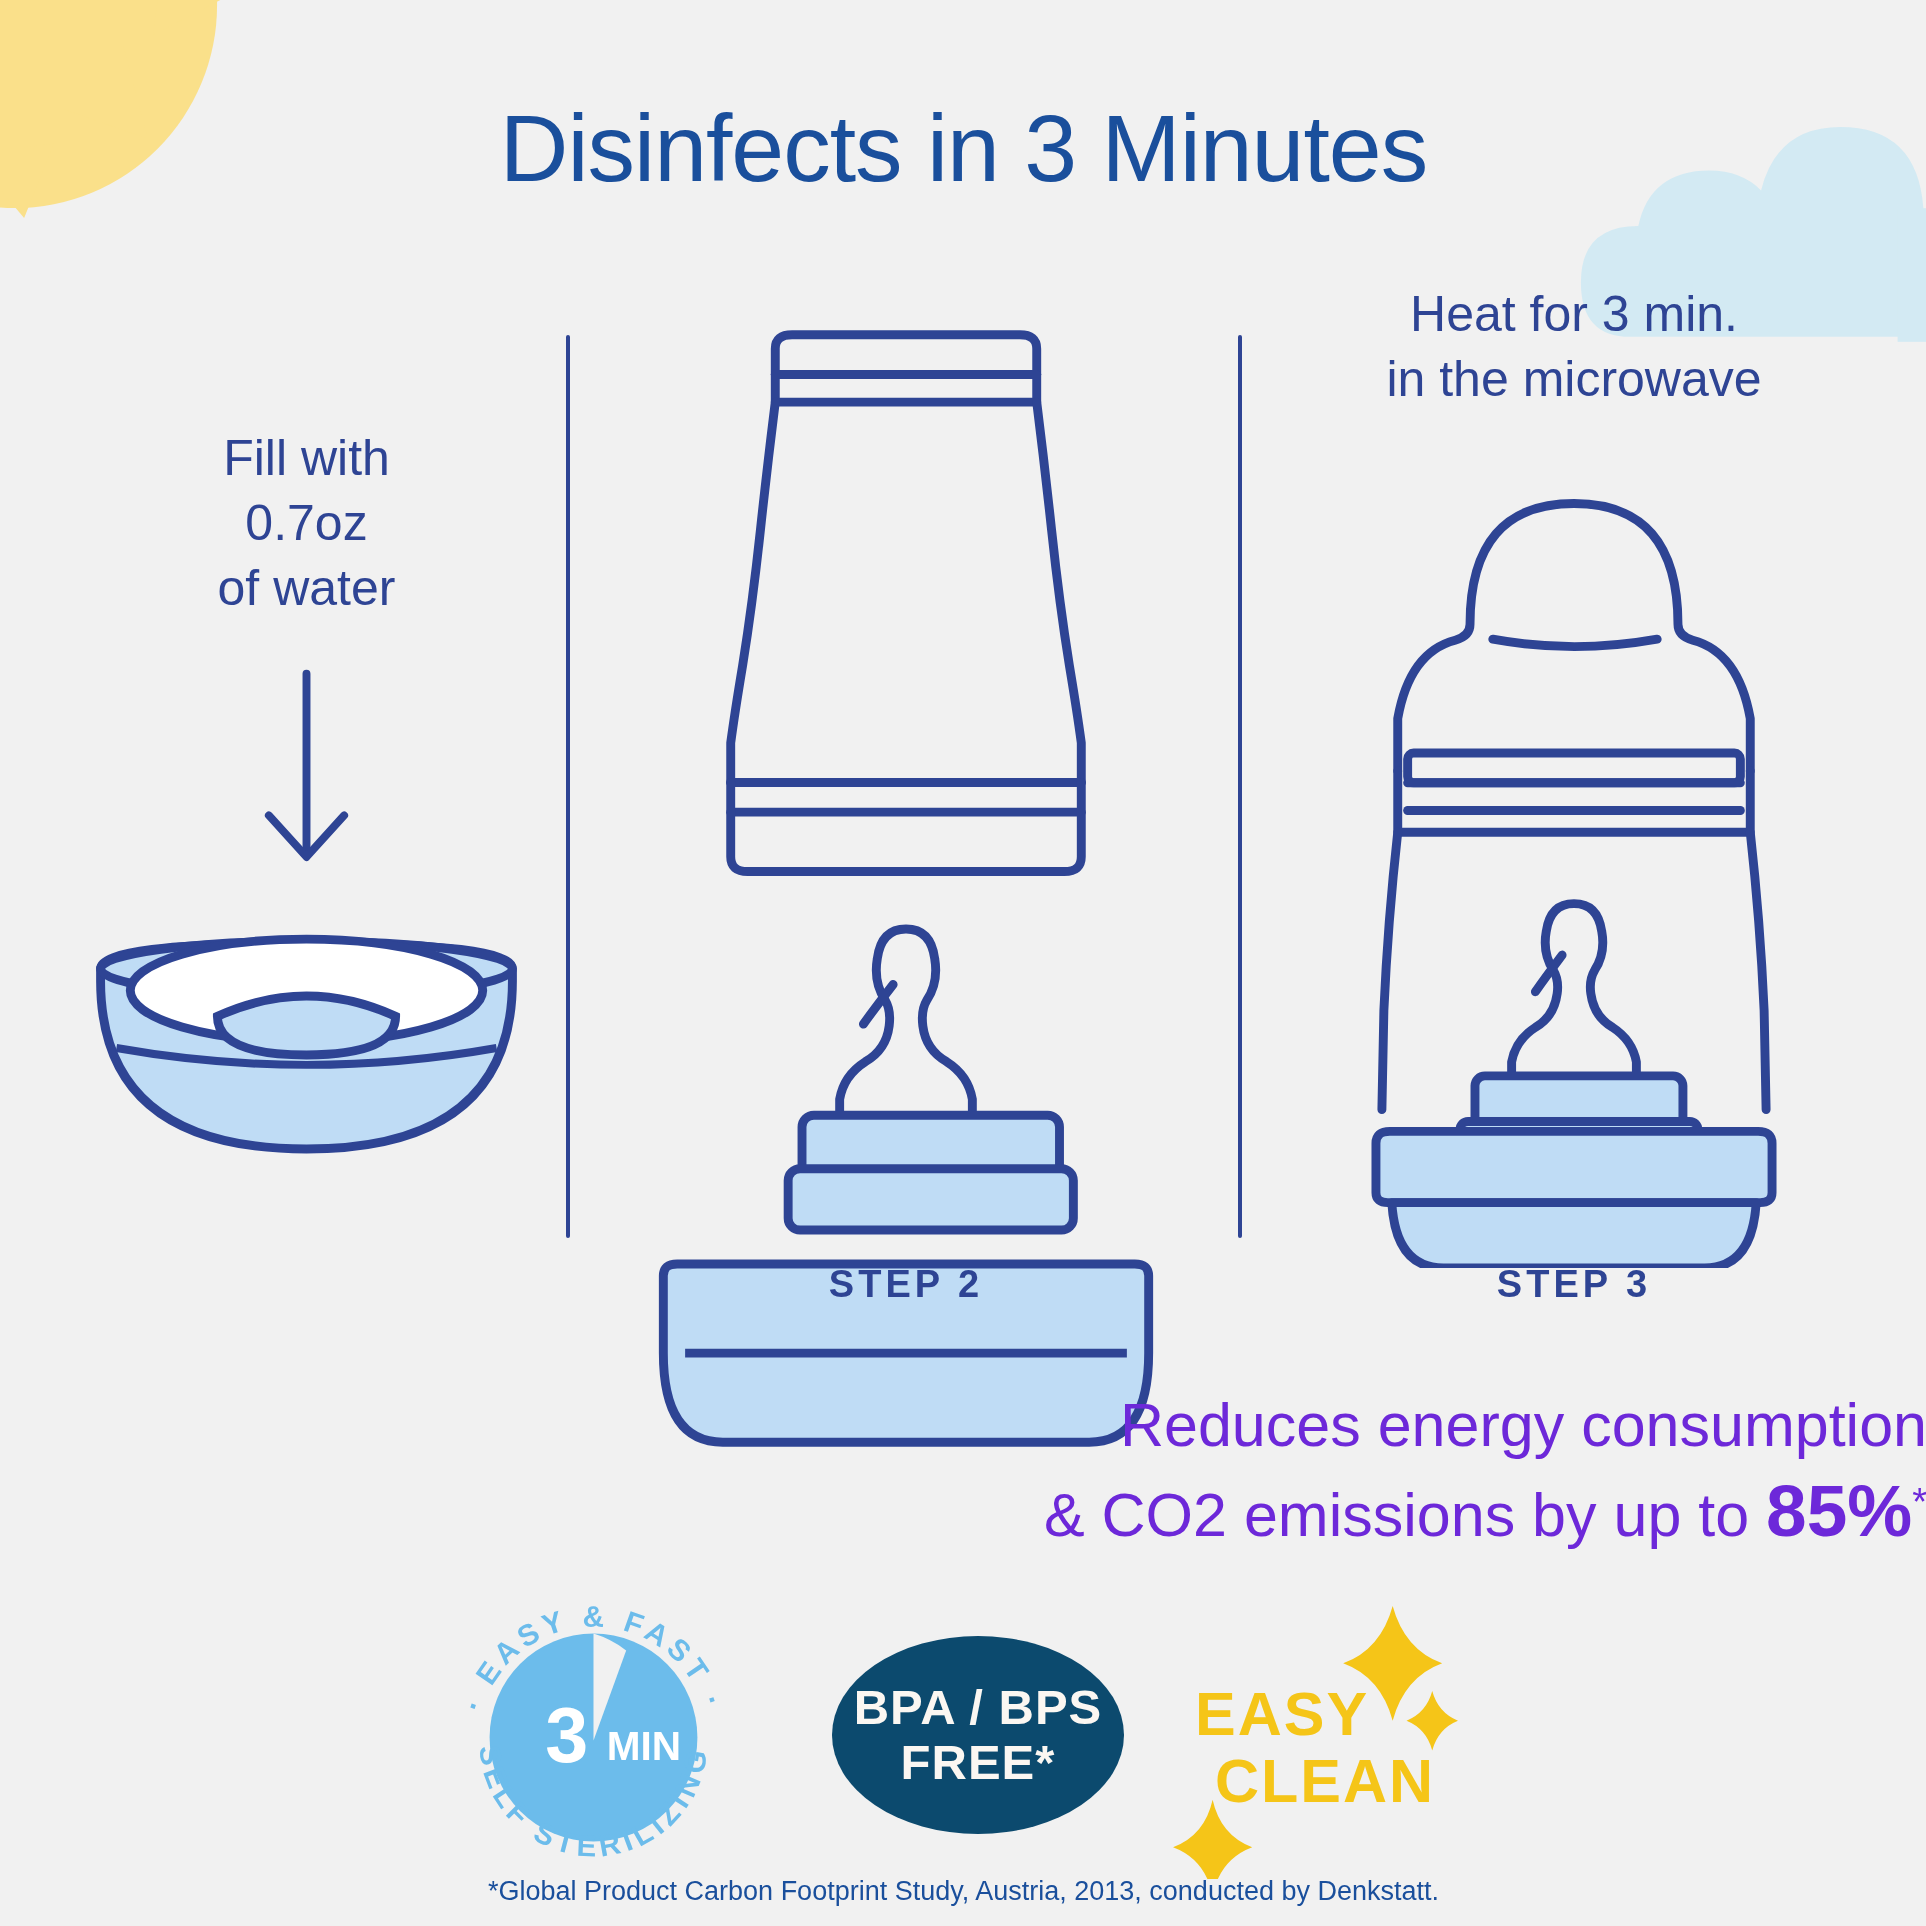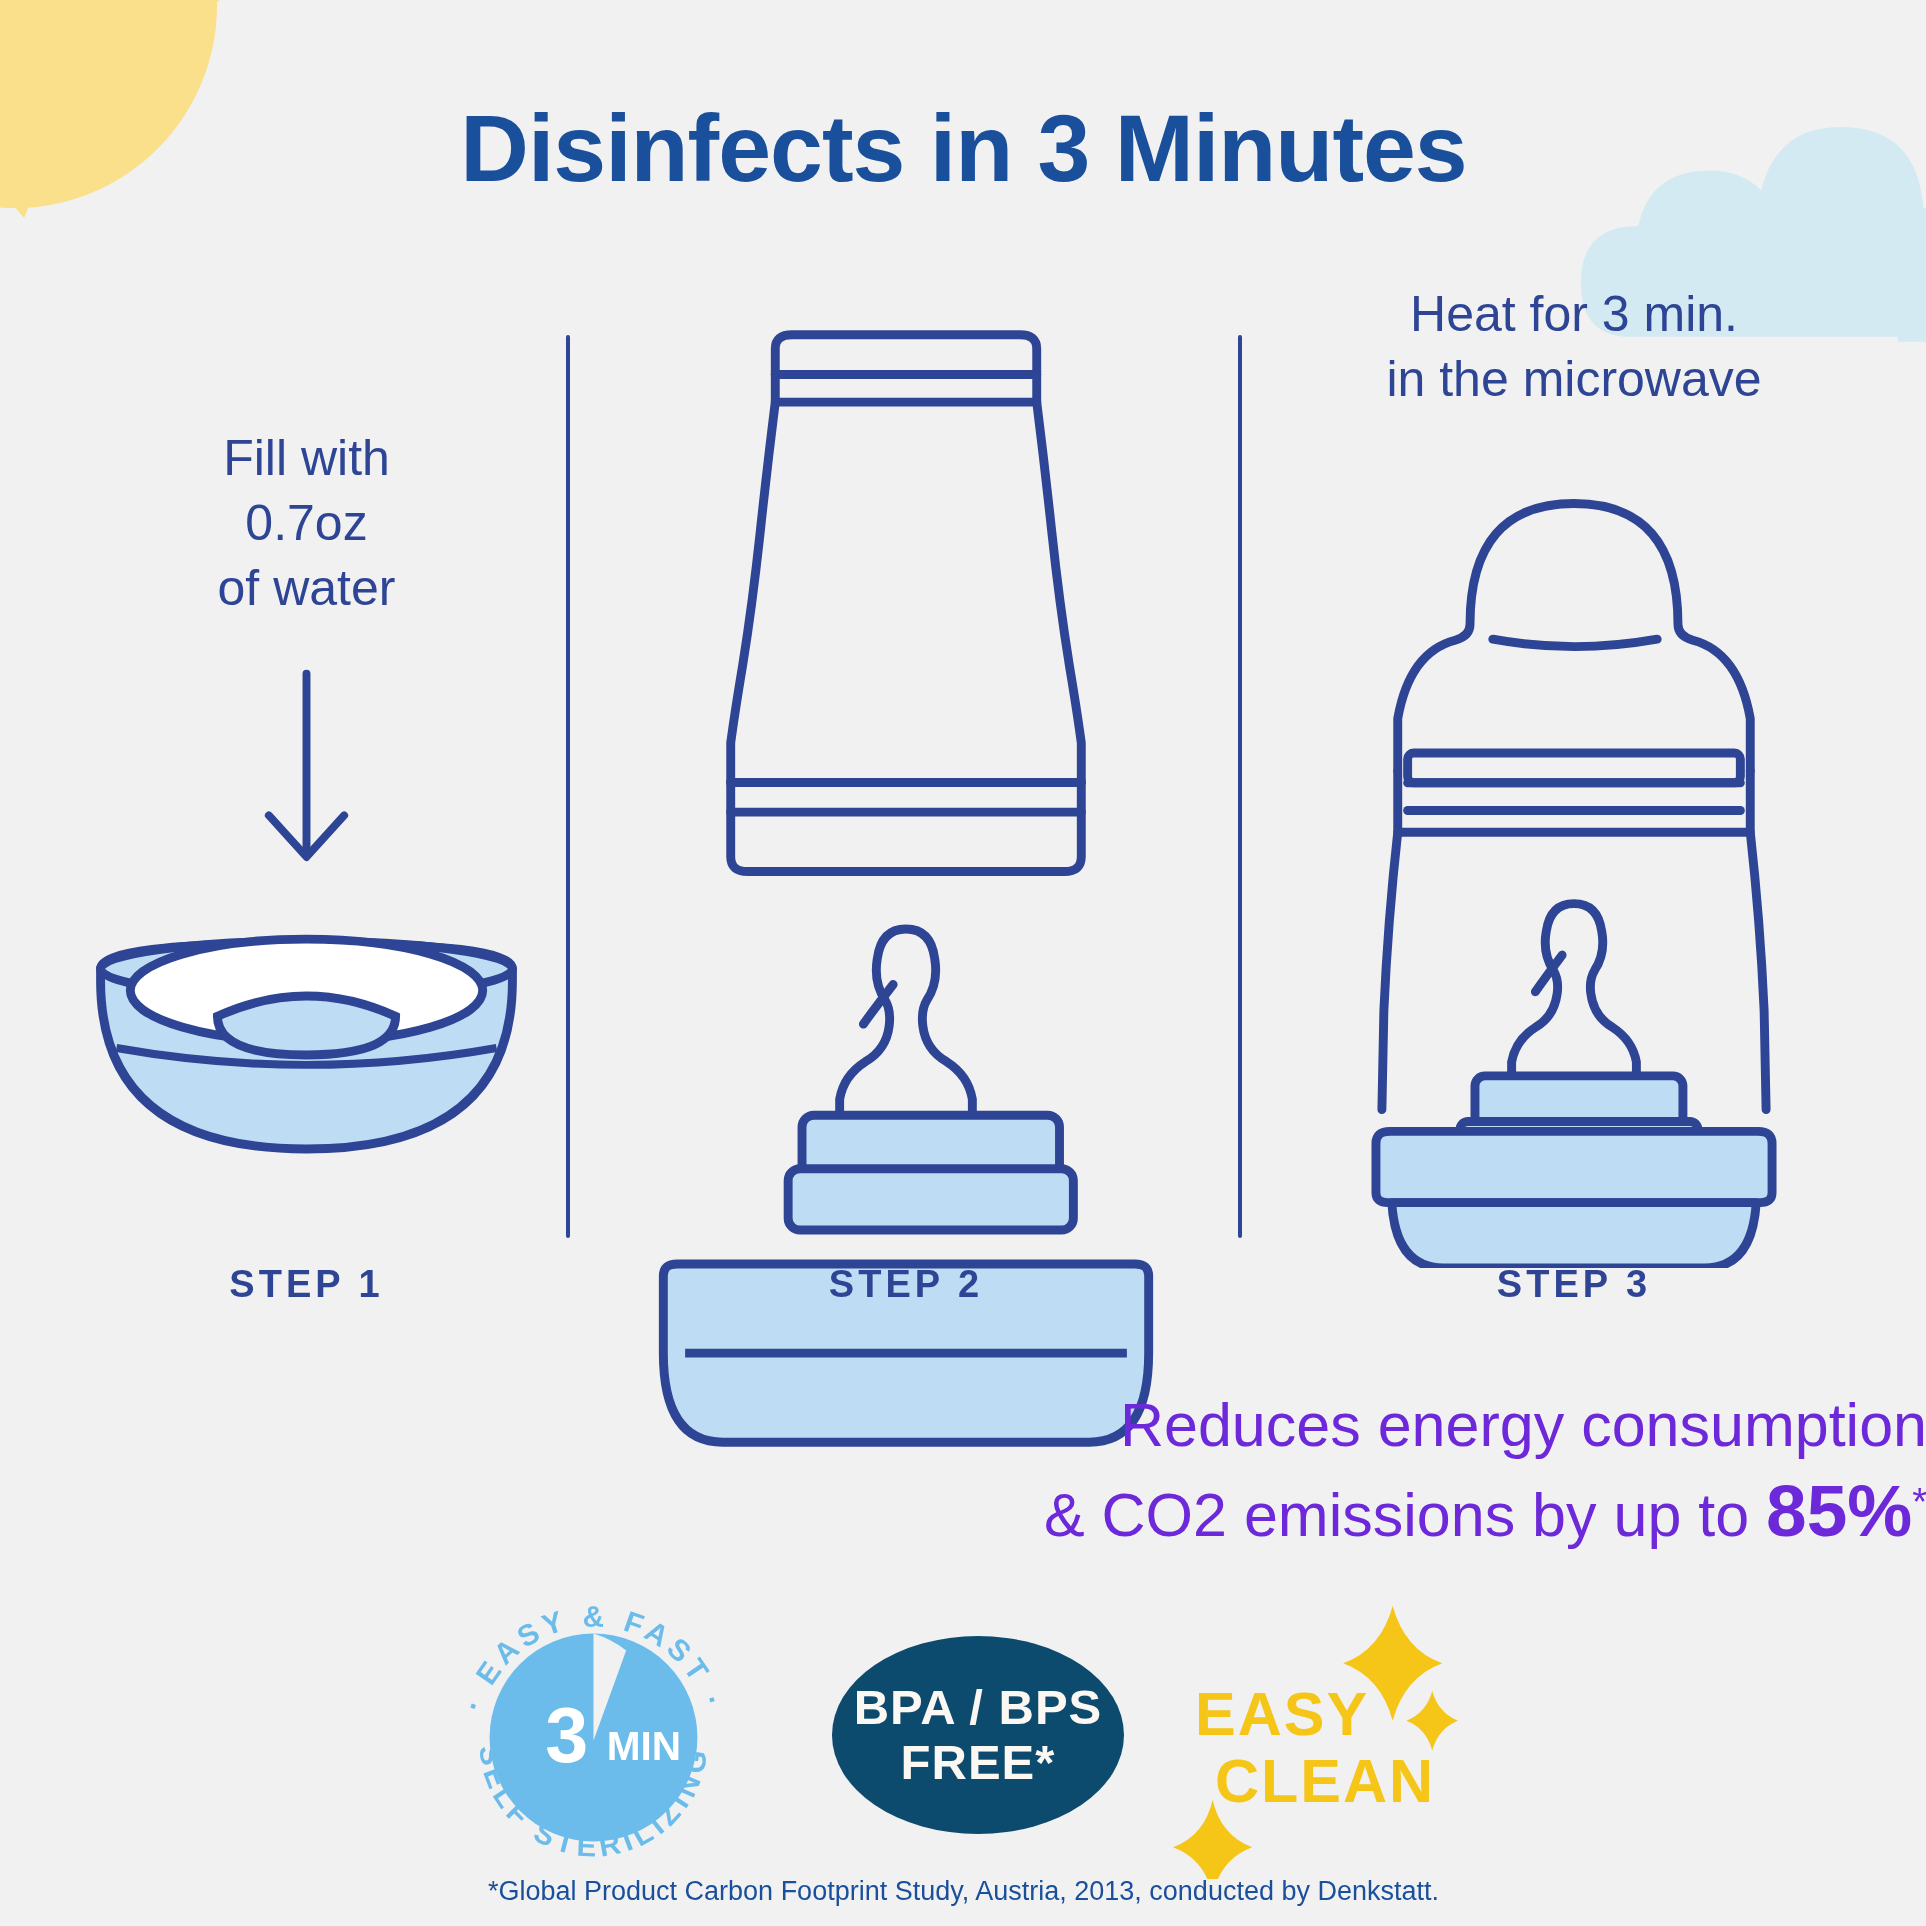--- a/index.html
+++ b/index.html
@@ -18,21 +18,21 @@
 
   
   .sun { position: absolute; left: -149px; top: -158px; width: 465px; height: 465px; }
   .cloud { position: absolute; right: -30px; top: 109px; width: 386px; height: 238px; }
 
   
   .title {
     position: absolute; left: 0; right: 0; top: 94px;
     text-align: center;
     font-size: 95px;
-    font-weight: bold;
+    font-weight: normal;
     color: #1a4f9c;
     letter-spacing: -1px;
   }
 
   
   .divider {
     position: absolute; top: 335px; width: 4px; height: 903px;
     background: #2e4494; border-radius: 3px;
   }
   .divider.d1 { left: 566px; }
@@ -163,21 +163,20 @@
 
       <g>
         <path d="M42 318 Q42 292 250 292 Q458 292 458 318 L458 330
                  Q458 500 250 500 Q42 500 42 330 Z" fill="#bfdcf5" stroke="#2e4494" stroke-width="9"></path>
         <ellipse cx="250" cy="318" rx="208" ry="28" fill="#bfdcf5" stroke="#2e4494" stroke-width="9"></ellipse>
         <ellipse cx="250" cy="340" rx="178" ry="52" fill="#ffffff" stroke="#2e4494" stroke-width="9"></ellipse>
         <path d="M160 366 Q250 325 340 366 Q340 405 250 405 Q160 405 160 366 Z" fill="#bfdcf5" stroke="#2e4494" stroke-width="9"></path>
         <path d="M58 398 Q250 432 442 398" fill="none" stroke="#2e4494" stroke-width="8"></path>
       </g>
     </svg>
-    <div class="steplabel sl1" style="left:0;width:495px;top:936px">STEP 1</div>
   </div>
 
   <div class="col col2">
     <svg class="art art2" width="624" height="921" viewBox="0 0 630 930">
       <g fill="none" stroke="#2e4494" stroke-width="9" stroke-linejoin="round" stroke-linecap="round">
 
         <g>
           <path d="M183 32 Q183 18 200 18 L430 18 Q447 18 447 32 L447 58 L183 58 Z"></path>
           <line x1="183" y1="58" x2="447" y2="58"></line>
           <path d="M183 58 L447 58 L447 86 L183 86 Z"></path>

